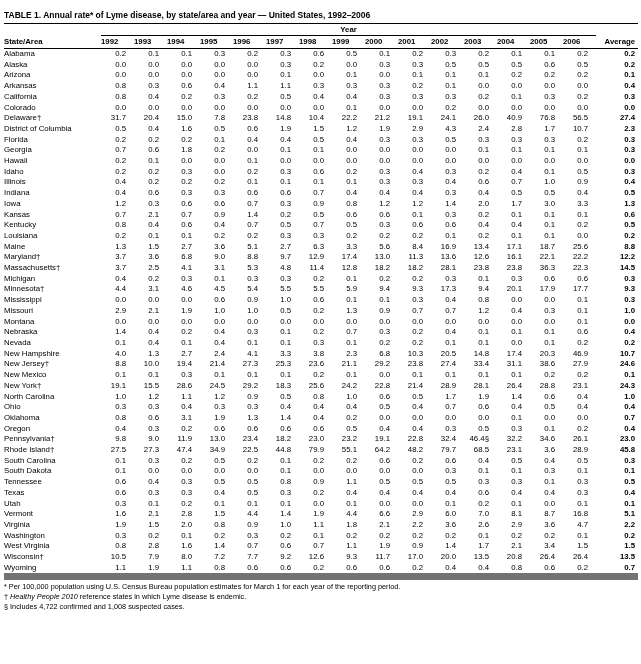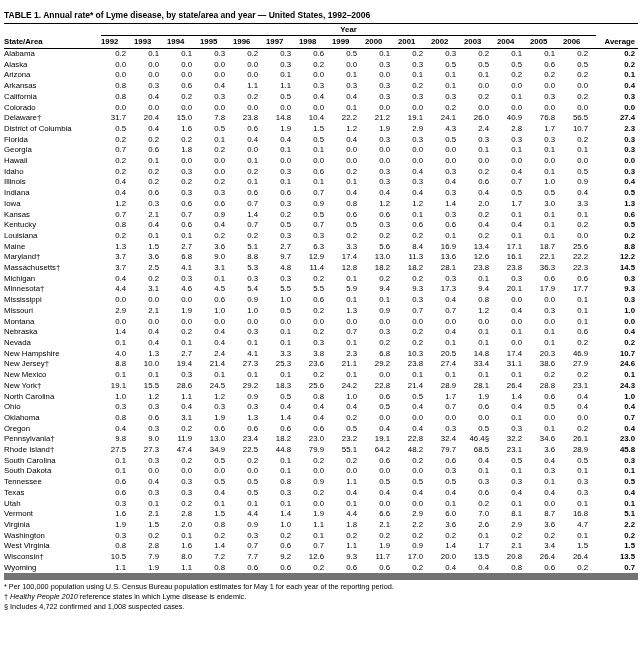--- a/index.html
+++ b/index.html
@@ -1051,18 +1051,18 @@
           <td class="rate-cell">0.4</td>
           <td class="rate-cell">0.8</td>
           <td class="rate-cell">0.6</td>
           <td class="rate-cell">0.2</td>
           <td class="average-cell">0.7</td>
         </tr>
       </tbody>
   </table>
 
   <div class="footnotes">
-    <div class="fn">* Per 100,000 population using U.S. Census Bureau population estimates for May 1 for each year of the reporting period.</div>
+    <div class="fn">* Per 100,000 population using U.S. Census Bureau population estimates for March 1 for each year of the reporting period.</div>
     <div class="fn"><span>† </span><span class="it">Healthy People 2010</span><span> reference states in which Lyme disease is endemic.</span></div>
     <div class="fn">§ Includes 4,722 confirmed and 1,008 suspected cases.</div>
   </div>
 
 </div>
 
 </body></html>

